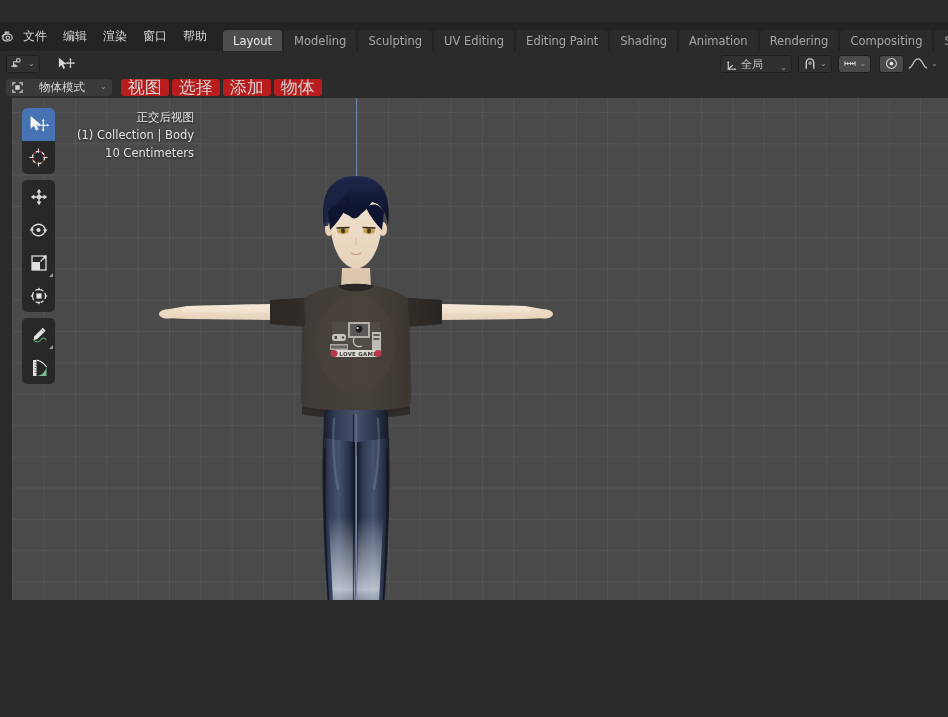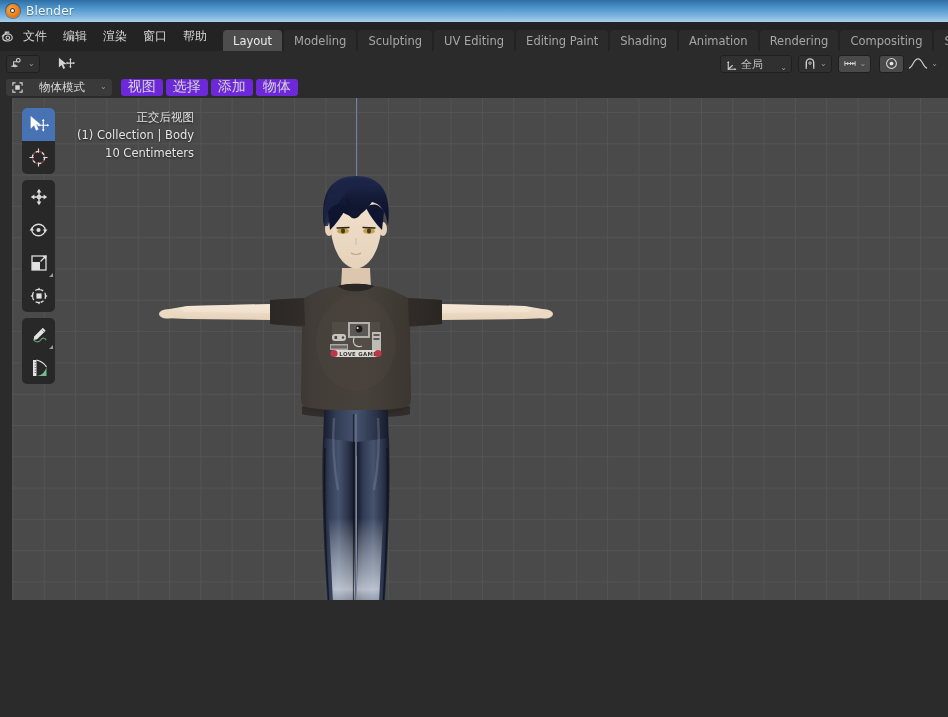--- a/index.html
+++ b/index.html
@@ -72,21 +72,21 @@
   .vp-header {
     position:absolute; left:0; top:76px; width:948px; height:22px;
     background:#2b2b2b; display:flex; align-items:center; padding-left:6px; gap:3px;
   }
   .mode-dd {
     height:17px; min-width:104px; background:#3a3a3a; border-radius:3px;
     display:flex; align-items:center; gap:15px; padding:0 5px; color:#d9d9d9; font-size:11.5px;
   }
   .vp-menu {
     height:17px; padding:0 7px; display:flex; align-items:center;
-    font-size:14px; color:#d4d4d4; background:#6d28d9; border-radius:3px;
+    font-size:17px; color:#d4d4d4; background:#b91c1c; border-radius:3px;
   }
 
   
   .viewport {
     position:absolute; left:12px; top:98px; width:948px; height:502px;
     background:#4a4a4a; overflow:hidden;text-align:right;
   }
   .grid {
     position:absolute; inset:0;
     background-image:
@@ -131,24 +131,20 @@
   .model { position:absolute; left:0; top:0; width:948px; height:619px; pointer-events:none; }
 
   
   .cursor3d { position:absolute; left:330px; top:562px; width:28px; height:28px; }
 </style>
 </head>
 <body>
 
 <div class="app">
 
-  <div class="titlebar">
-    <div class="blender-logo"></div>
-    <div class="title-text">Blender</div>
-  </div>
 
   <div class="topbar">
     <div class="bl-icon-menu">
       <svg width="15" height="15" viewBox="0 0 16 16">
         <path d="M3 9.5 C3 7 5.2 5.2 8 5.2 C10.8 5.2 13 7 13 9.2 C13 11.2 10.9 12.8 8.2 12.8 C5.5 12.8 3 11.6 3 9.5Z" fill="none" stroke="#d2d2d2" stroke-width="1.3"></path>
         <circle cx="8.3" cy="9.3" r="1.9" fill="none" stroke="#d2d2d2" stroke-width="1.2"></circle>
         <path d="M2.4 7.6 L7.2 3.6 M5.5 3.4 L9.4 3.4" stroke="#d2d2d2" stroke-width="1.3" fill="none" stroke-linecap="round"></path>
       </svg>
     </div>
 

